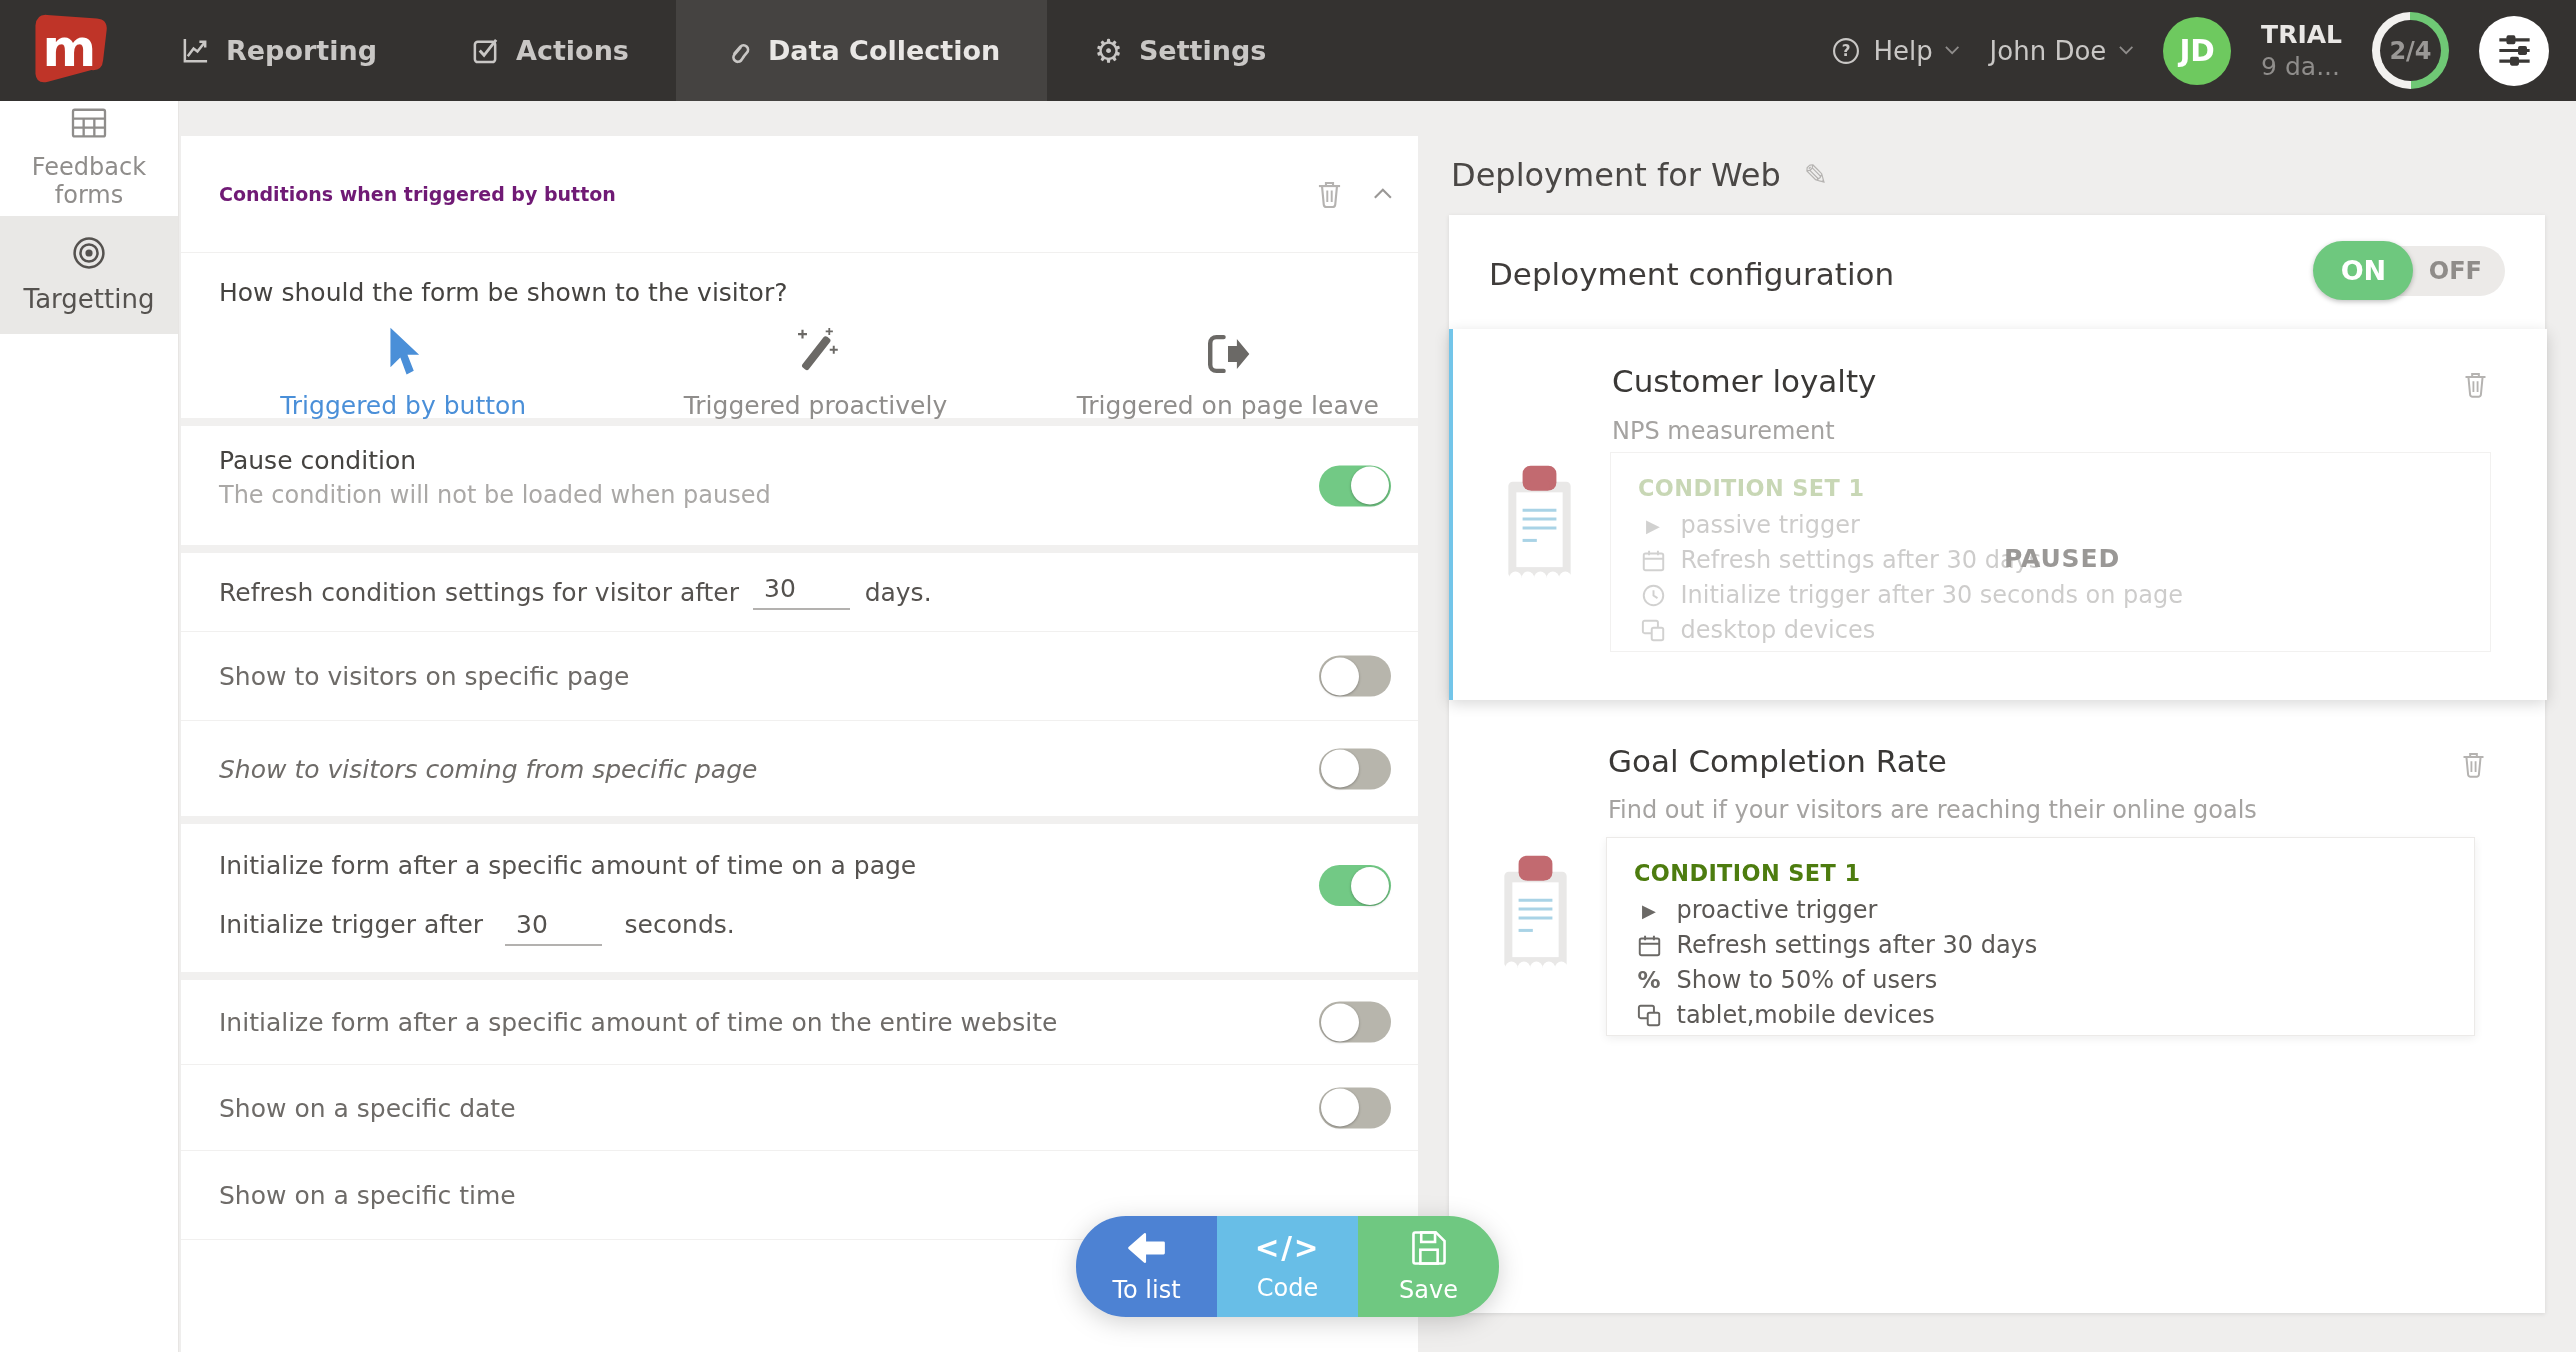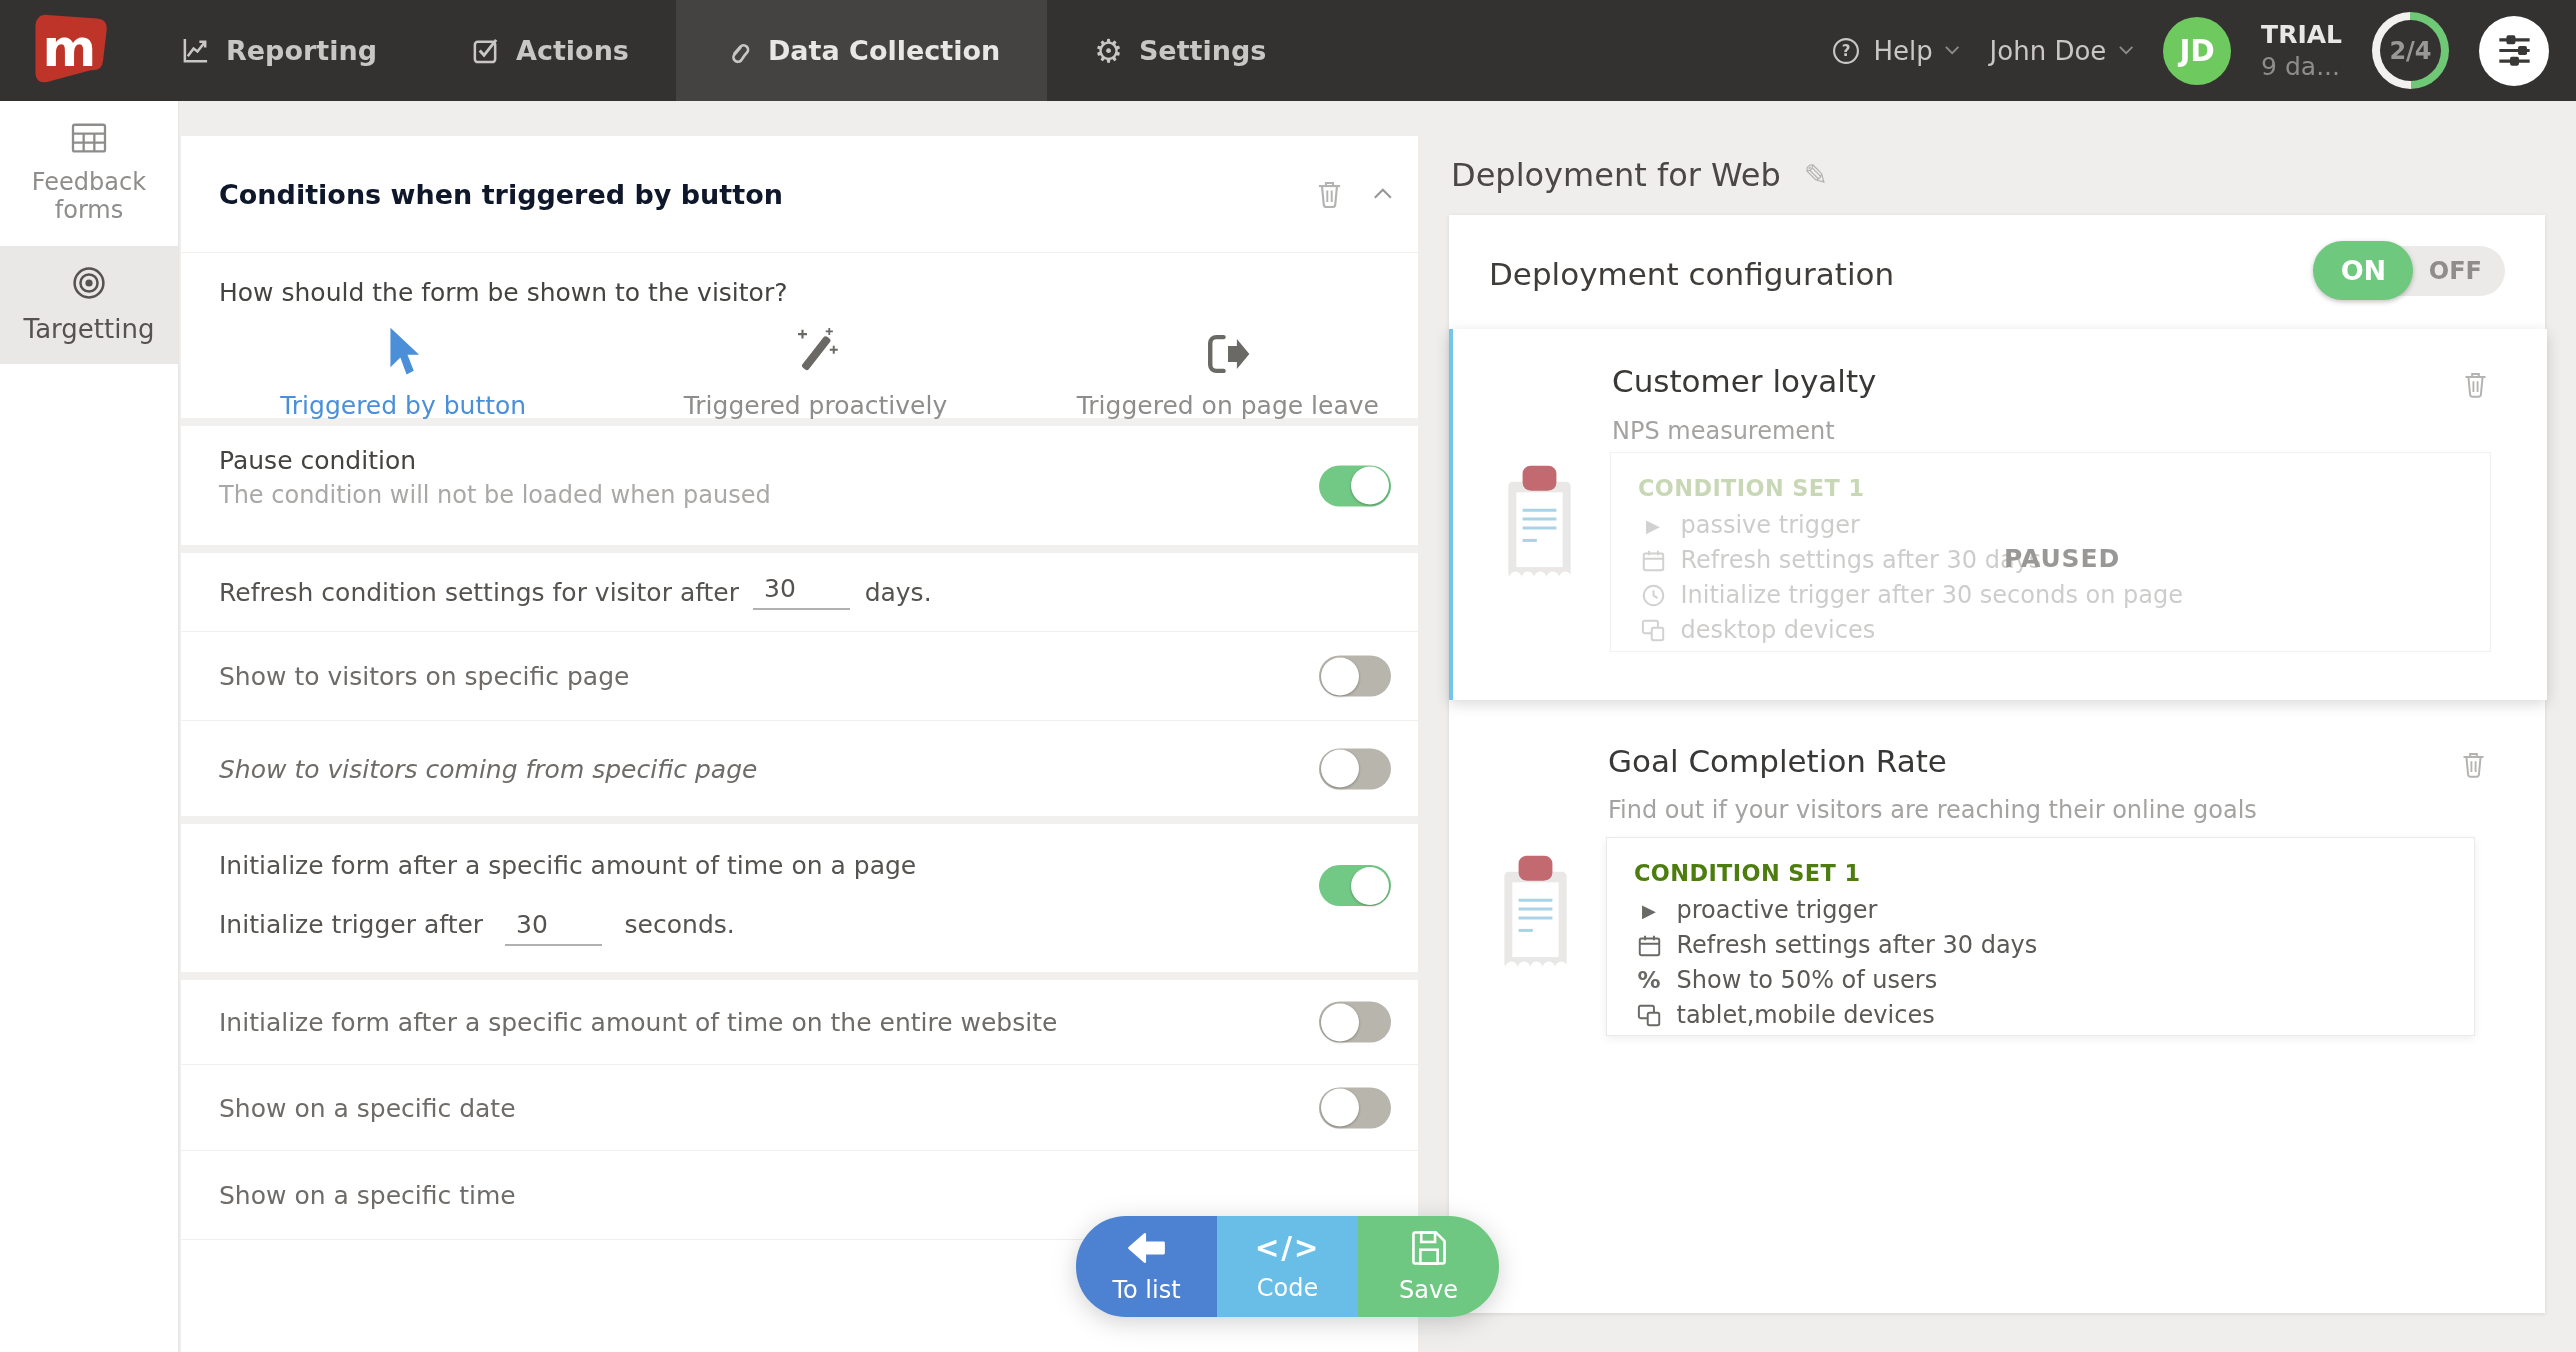--- a/index.html
+++ b/index.html
@@ -31,29 +31,29 @@
   .ring-inner { width:61px; height:61px; border-radius:50%; background:#343230;
     display:flex; align-items:center; justify-content:center; color:#9a9896; font-size:24px; font-weight:700; }
   .round-btn { width:70px; height:70px; border-radius:50%; background:#ffffff;
     display:flex; align-items:center; justify-content:center; }
 
   
   .sidebar { position:absolute; top:101px; left:0; width:179px; bottom:0; background:#ffffff;
     border-right:1.8px solid #e7e5e3; z-index:10; }
   .side-item { display:flex; flex-direction:column; align-items:center; justify-content:center;
     text-align:center; gap:14.3px; color:#8f8d8b; font-size:24px; line-height:1.15; cursor:pointer; }
-  .side-item.feedback { height:145px; }
+  .side-item.feedback { height:115px; }
   .side-item.active { background:#e9e8e6; color:#55524f; font-size:26px; }
   .side-item.targetting { height:118px;align-items:center; }
 
   
   .main-panel { position:absolute; left:181px; top:136px; width:1237px; bottom:0; background:#ffffff; z-index:5; }
   .panel-header { position:relative; height:117px; border-bottom:1.8px solid #f1f0ef; }
   .panel-title { position:absolute; left:38px; top:50%; transform:translateY(-50%);
-    font-size:27px; font-weight:600; color:#0f172a; }
+    font-size:19px; font-weight:600; color:#701a75; }
   .panel-header-icons { position:absolute; right:25px; top:50%; transform:translateY(-50%);
     display:flex; align-items:center; gap:30px; }
   .band { height:8px; background:#f1f0ef; }
   .prow { position:relative; border-bottom:1.8px solid #f1f0ef; }
   .prow.noline { border-bottom:none; }
   .row-label { position:absolute; left:38px; top:50%; transform:translateY(-50%);
     font-size:25px; color:#6e6b68; }
 
   .trigger-section { position:relative; height:165px; }
   .trigger-question { position:absolute; left:38px; top:25px; font-size:25px; color:#454340; }

